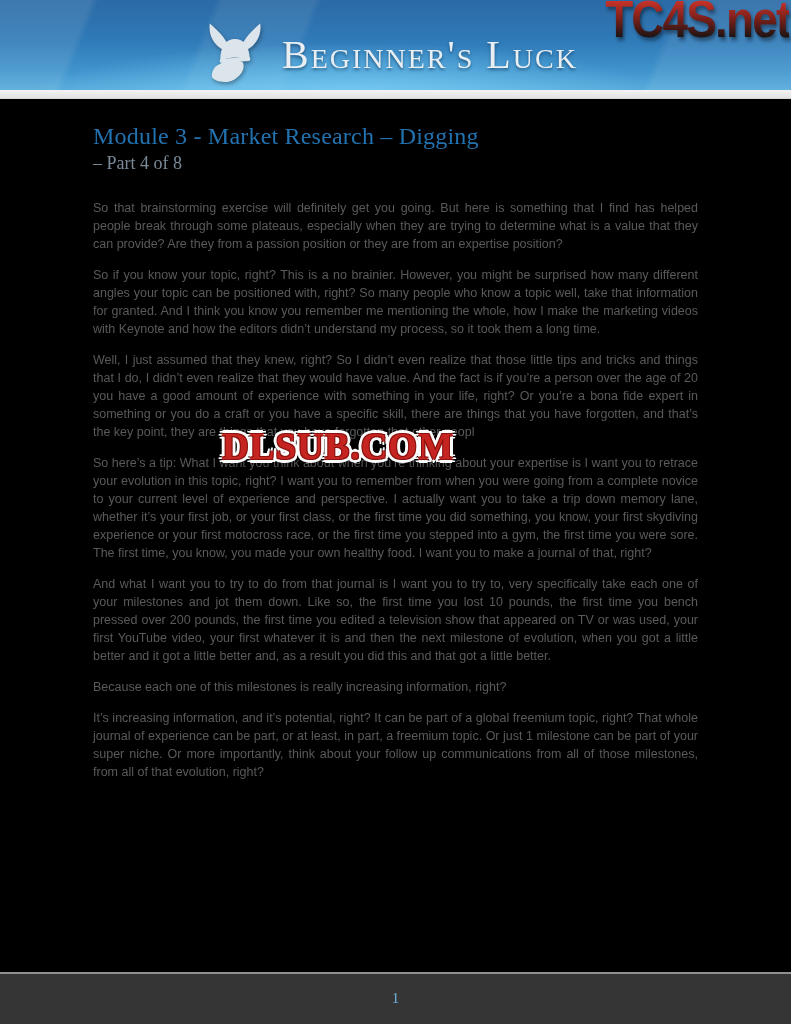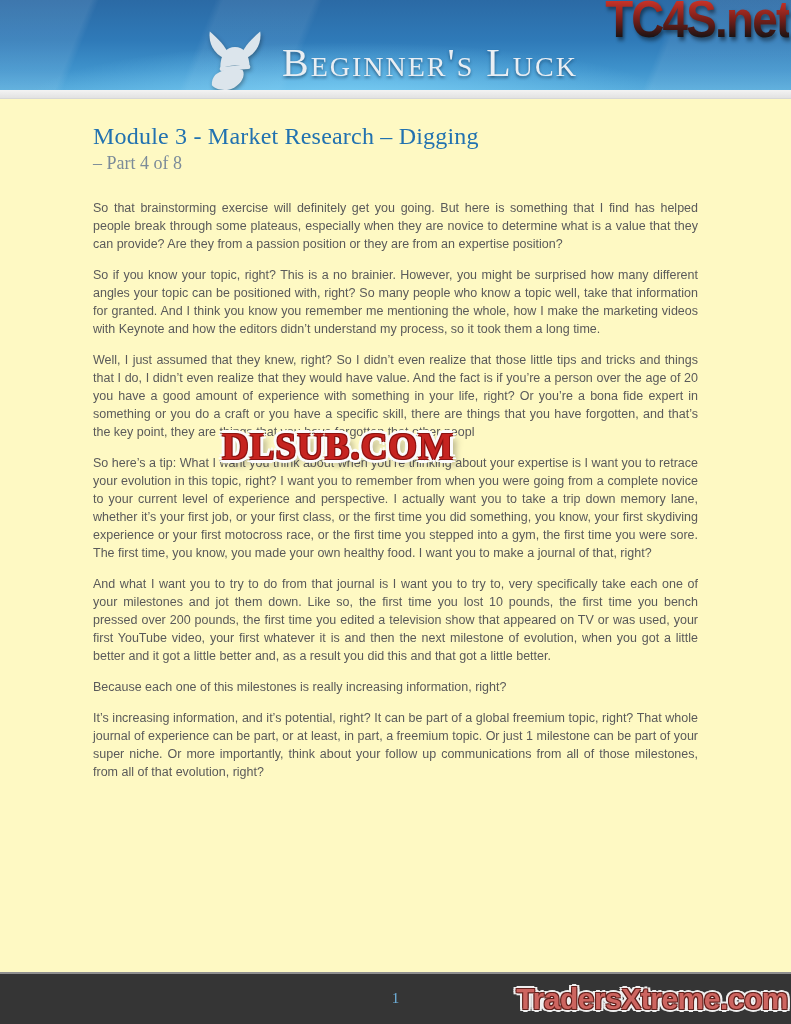--- a/index.html
+++ b/index.html
@@ -12,21 +12,21 @@
   .page { width:791px; height:1024px; display:flex; flex-direction:column; position:relative; background:#fff; }
 
   
   .header {
     position:relative; height:90px; flex:0 0 90px; overflow:hidden;
     background:
       radial-gradient(60% 95% at 44% 112%, rgba(130,214,250,.80), rgba(130,214,250,0) 68%),
       linear-gradient(112deg, rgba(255,255,255,.09) 0 11%, rgba(255,255,255,0) 12% 26%, rgba(255,255,255,.07) 27% 38%, rgba(255,255,255,0) 39% 82%, rgba(255,255,255,.08) 83%),
       linear-gradient(180deg, #2b6aa5 0%, #2f7ab8 45%, #3f93cc 78%, #55aadb 100%);
   }
-  .logo-wrap { position:absolute; left:198px; top:28px; display:flex; }
+  .logo-wrap { position:absolute; left:198px; top:20px; display:flex; }
   .helmet { width:74px; height:70px; display:block; filter:drop-shadow(1px 2px 2px rgba(0,0,0,.35)); }
   .logo-text {
     font-family:"Liberation Serif", serif;
     font-variant:small-caps;
     font-size:40px; line-height:70px;
     letter-spacing:2px;
     color:#e9eef3;
     text-shadow:0 2px 3px rgba(10,40,70,.55);
     margin-left:10px; white-space:nowrap;
   }
@@ -35,21 +35,21 @@
     font-size:52px; font-weight:bold; letter-spacing:-2px; line-height:1;
     transform:scaleX(.88); transform-origin:100% 0;
     background:linear-gradient(180deg,#cf352a 12%, #7e201a 48%, #1c1414 85%);
     -webkit-background-clip:text; background-clip:text; color:transparent;
     filter:drop-shadow(2px 3px 2px rgba(0,0,0,.45));
     white-space:nowrap;
   }
   .header-strip { height:9px; flex:0 0 9px; background:linear-gradient(180deg,#f3f3f3,#e2e2e2); border-bottom:1px solid #d7d7d7; }
 
   
-  .main { flex:1 1 auto; background:#fef9c3; padding:24px 93px 0 93px; position:relative; overflow:hidden; }
+  .main { flex:1 1 auto; background:#000000; padding:24px 93px 0 93px; position:relative; overflow:hidden; }
   .doc-title {
     font-family:"Liberation Serif", serif;
     font-size:24px; font-weight:normal;
     color:#2272b0; letter-spacing:.2px;
     margin-bottom:3px; white-space:nowrap;
   }
   .doc-subtitle {
     font-family:"Liberation Serif", serif;
     font-size:18px; font-weight:normal;
     color:#7b8b99;
@@ -114,27 +114,26 @@
       <span class="logo-text">Beginner's Luck</span>
     </div>
     <div class="tc4s">TC4S.net</div>
   </div>
   <div class="header-strip"></div>
 
   <div class="main">
     <h1 class="doc-title">Module 3 - Market Research – Digging</h1>
     <h2 class="doc-subtitle">– Part 4 of 8</h2>
 
-    <p class="para">So that brainstorming exercise will definitely get you going. But here is something that I find has helped people break through some plateaus, especially when they are novice to determine what is a value that they can provide? Are they from a passion position or they are from an expertise position?</p>
+    <p class="para">So that brainstorming exercise will definitely get you going. But here is something that I find has helped people break through some plateaus, especially when they are trying to determine what is a value that they can provide? Are they from a passion position or they are from an expertise position?</p>
     <p class="para">So if you know your topic, right? This is a no brainier. However, you might be surprised how many different angles your topic can be positioned with, right? So many people who know a topic well, take that information for granted. And I think you know you remember me mentioning the whole, how I make the marketing videos with Keynote and how the editors didn’t understand my process, so it took them a long time.</p>
     <p class="para rel"><span>Well, I just assumed that they knew, right? So I didn’t even realize that those little tips and tricks and things that I do, I didn’t even realize that they would have value. And the fact is if you’re a person over the age of 20 you have a good amount of experience with something in your life, right? Or you’re a bona fide expert in something or you do a craft or you have a specific skill, there are things that you have forgotten, and that’s the key point, they are things that you have forgotten that other peopl</span><span class="wm-dlsub">DLSUB.COM</span></p>
     <p class="para">So here’s a tip: What I want you think about when you’re thinking about your expertise is I want you to retrace your evolution in this topic, right? I want you to remember from when you were going from a complete novice to your current level of experience and perspective. I actually want you to take a trip down memory lane, whether it’s your first job, or your first class, or the first time you did something, you know, your first skydiving experience or your first motocross race, or the first time you stepped into a gym, the first time you were sore. The first time, you know, you made your own healthy food. I want you to make a journal of that, right?</p>
     <p class="para">And what I want you to try to do from that journal is I want you to try to, very specifically take each one of your milestones and jot them down. Like so, the first time you lost 10 pounds, the first time you bench pressed over 200 pounds, the first time you edited a television show that appeared on TV or was used, your first YouTube video, your first whatever it is and then the next milestone of evolution, when you got a little better and it got a little better and, as a result you did this and that got a little better.</p>
     <p class="para">Because each one of this milestones is really increasing information, right?</p>
     <p class="para">It’s increasing information, and it’s potential, right? It can be part of a global freemium topic, right? That whole journal of experience can be part, or at least, in part, a freemium topic. Or just 1 milestone can be part of your super niche. Or more importantly, think about your follow up communications from all of those milestones, from all of that evolution, right?</p>
   </div>
 
   <div class="footer">
     <span class="page-num">1</span>
-    <span class="wm-traders">TradersXtreme.com</span>
   </div>
 
 </div>
 
 </body></html>

